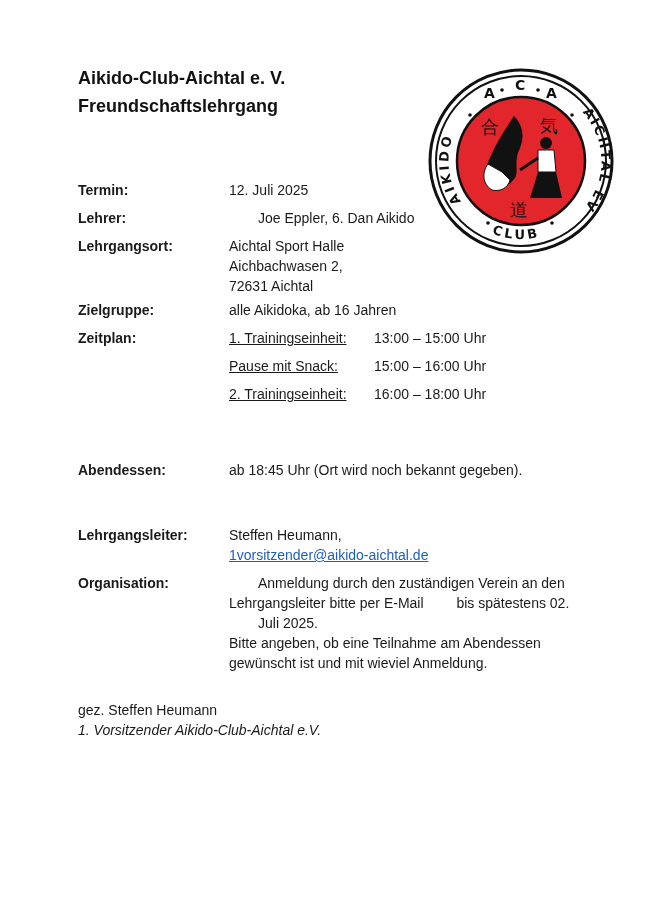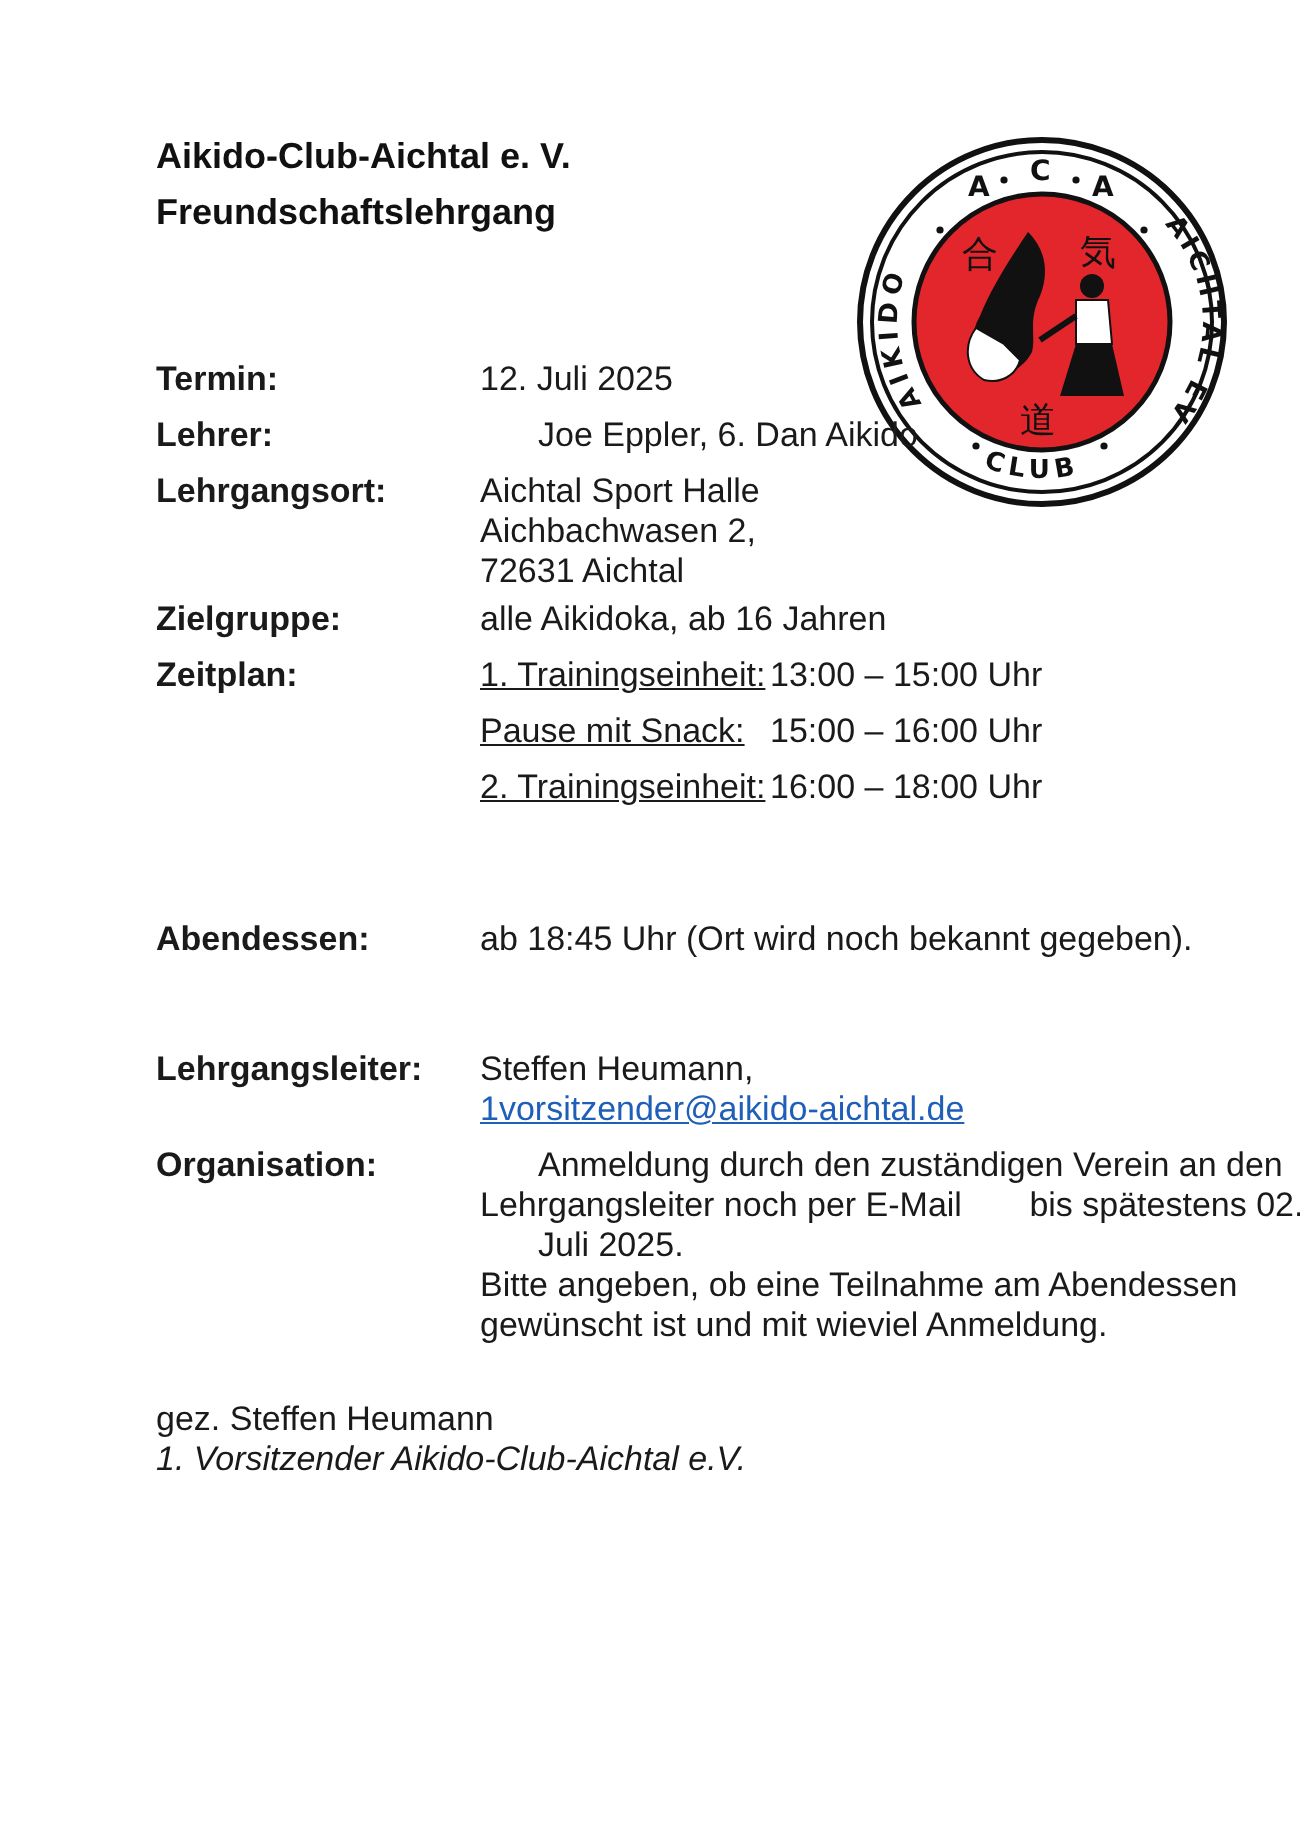--- a/index.html
+++ b/index.html
@@ -1,22 +1,22 @@
 <!DOCTYPE html>
 <html><head>
 <meta charset="utf-8">
 <style>
   html, body { margin: 0; padding: 0; background: #ffffff; }
   body { width: 650px; height: 919px; position: relative; overflow: hidden;
          font-family: "Liberation Sans", "DejaVu Sans", sans-serif; color: #1a1a1a; }
   .title { position: absolute; left: 78px; top: 64px; font-weight: bold; font-size: 18px; line-height: 28px; color: #111; }
   .logo { position: absolute; left: 426px; top: 68px; width: 190px; height: 186px; }
-  .row { position: absolute; left: 78px; font-size: 17px; line-height: 20px; }
+  .row { position: absolute; left: 78px; font-size: 14px; line-height: 20px; }
   .lbl { position: absolute; left: 0; width: 150px; font-weight: bold; white-space: nowrap; }
-  .val { position: absolute; left: 162px; white-space: nowrap; }
+  .val { position: absolute; left: 151px; white-space: nowrap; }
   .b { font-weight: normal; margin-left: 29px; }
   .sched { display: inline-block; width: 116px; text-decoration: underline; }
   a.mail { color: #1f5fb8; text-decoration: underline; }
   .it { font-style: italic; }
 </style>
 </head>
 <body>
 
 <div class="title">
   <div>Aikido-Club-Aichtal e. V.</div>
@@ -109,21 +109,21 @@
   <span class="val">
     <div>Steffen Heumann,</div>
     <div><a class="mail">1vorsitzender@aikido-aichtal.de</a></div>
   </span>
 </div>
 
 <div class="row" style="top:573px">
   <span class="lbl">Organisation:</span>
   <span class="val">
     <div><span class="b">Anmeldung durch den zuständigen Verein</span><span> an den</span></div>
-    <div><span>Lehrgangsleiter noch per E-Mail </span><span class="b">bis spätestens 02.</span></div>
+    <div><span>Lehrgangsleiter bitte per E-Mail </span><span class="b">bis spätestens 02.</span></div>
     <div><span class="b">Juli 2025</span><span>.</span></div>
     <div>Bitte angeben, ob eine Teilnahme am Abendessen</div>
     <div>gewünscht ist und mit wieviel Anmeldung.</div>
   </span>
 </div>
 
 <div class="row" style="top:700px">
   <div>gez. Steffen Heumann</div>
   <div class="it">1. Vorsitzender Aikido-Club-Aichtal e.V.</div>
 </div>

